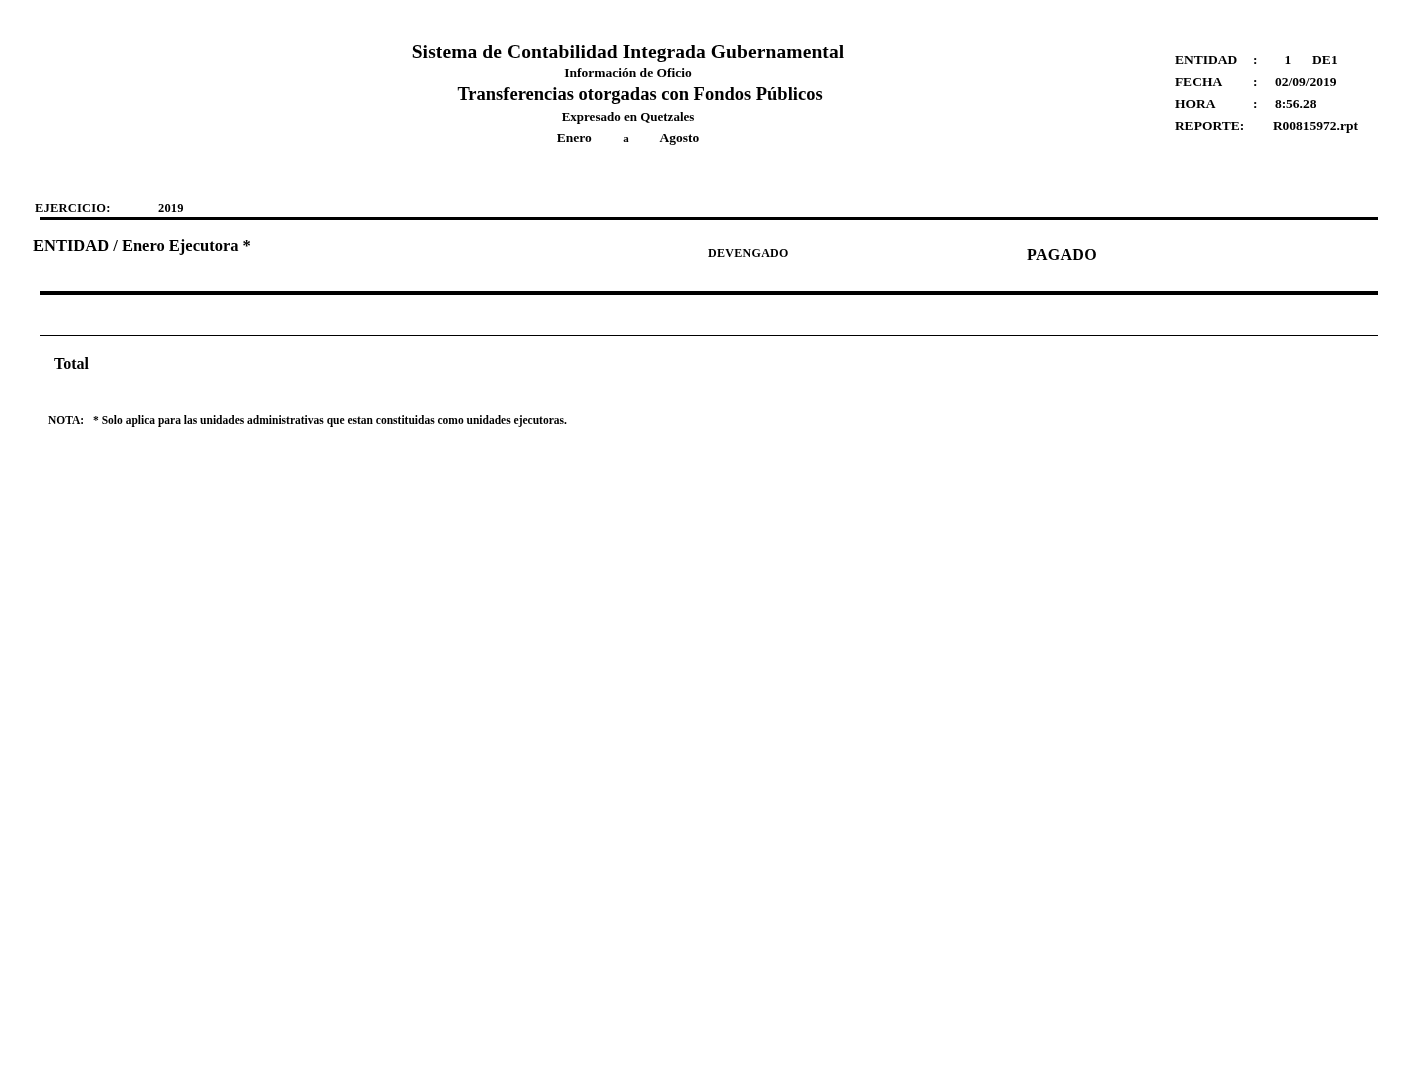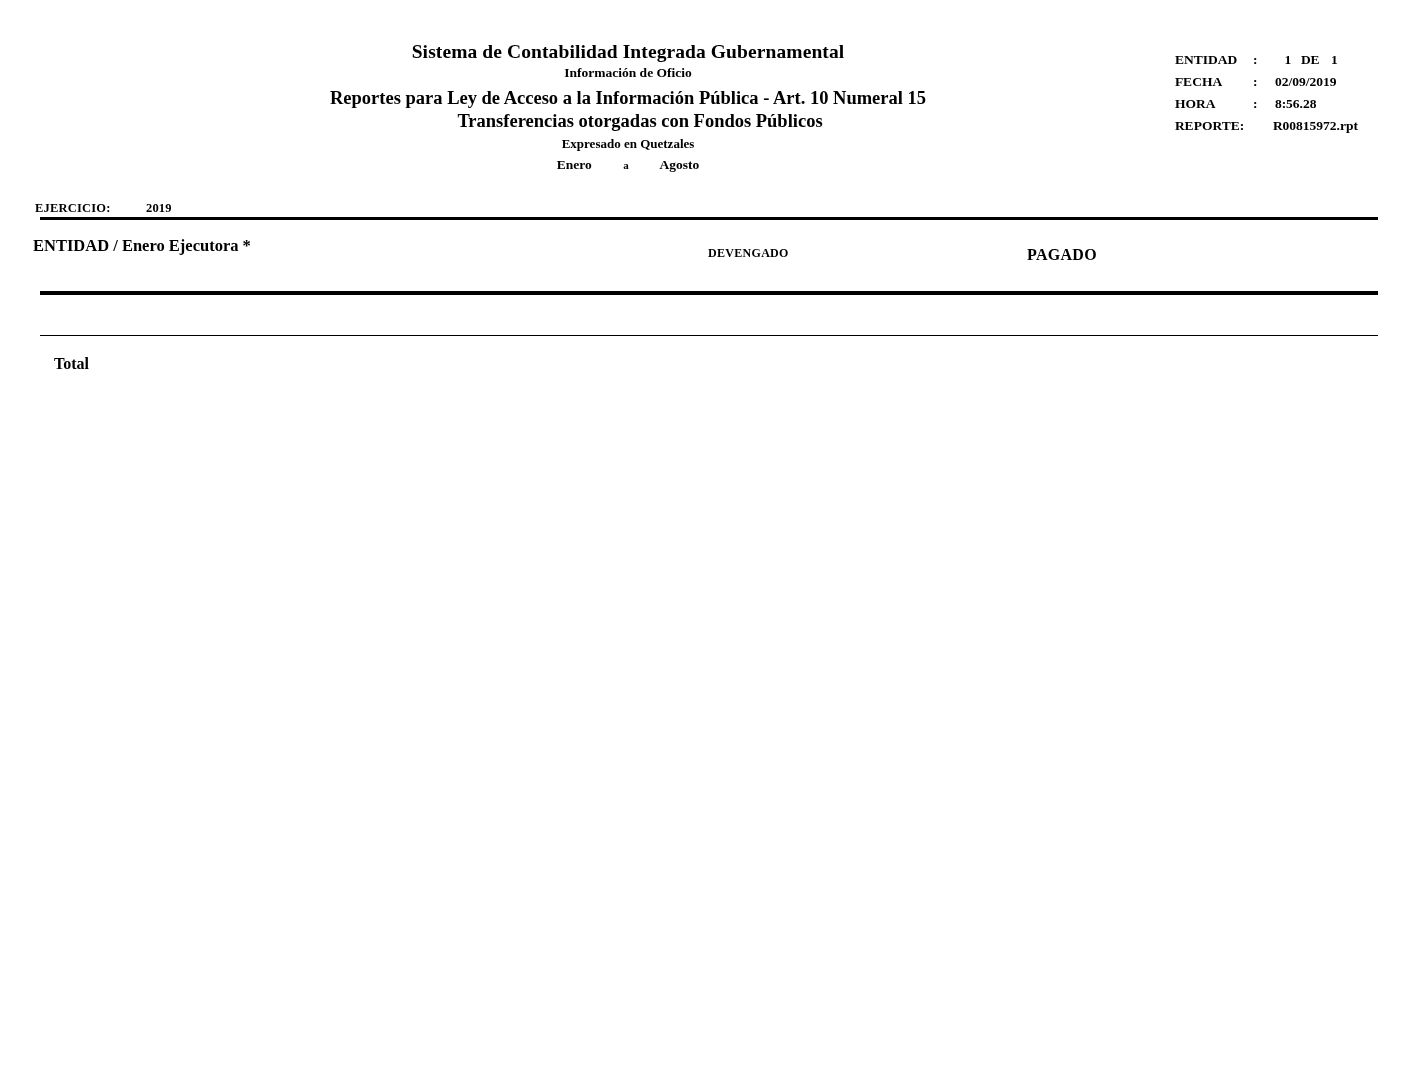--- a/index.html
+++ b/index.html
@@ -111,38 +111,38 @@
     text-align: left;
   }
   .meta-val.page-no {
     display: inline-block;
     width: 26px;
     text-align: center;
   }
   .meta-de {
     display: inline-block;
     width: 30px;
-    text-align: left;
+    text-align: right;
   }
   .meta-row.report .meta-label { width: 84px; }
   .meta-row.report .meta-colon { width: 0; }
   .meta-row.report .meta-val { padding-left: 14px; }
 
   
   .ejercicio {
     position: absolute;
     left: 35px;
     top: 201px;
     font-size: 12.5px;
     font-weight: bold;
     letter-spacing: 0.2px;
   }
   .ejercicio .val {
     display: inline-block;
-    margin-left: 32px;
+    margin-left: 44px;
   }
 
   
   .rule {
     position: absolute;
     left: 40px;
     width: 1338px;
     background: #000000;
   }
   .rule-top   { top: 217px; height: 3px; }
@@ -196,21 +196,20 @@
 </style>
 </head>
 <body>
 
 <div class="page">
 
   <div class="header">
     <div class="title-stack">
       <div class="t-main">Sistema de Contabilidad Integrada Gubernamental</div>
       <div class="t-sub">Información de Oficio</div>
-      <div class="t-line3">Reportes para Ley de Acceso a la Información Pública - Art. 10 Numeral 15</div>
       <div class="t-line4">Transferencias otorgadas con Fondos Públicos</div>
       <div class="t-expr">Expresado en Quetzales</div>
       <div class="t-period">
         <span>Enero</span>
         <span class="per-sep">a</span>
         <span>Agosto</span>
       </div>
     </div>
   </div>
 
@@ -251,14 +250,18 @@
   <div class="col-pagado">PAGADO</div>
 
   <div class="rule rule-mid"></div>
 
   <div class="rule rule-light"></div>
 
   <div class="total-row">
     <span>Total</span>
   </div>
 
+  <div class="note">
+    <span class="note-label">NOTA:</span>
+    <span>*  Solo aplica para las unidades administrativas que estan constituidas como unidades ejecutoras.</span>
+  </div>
 
 </div>
 
 </body></html>

